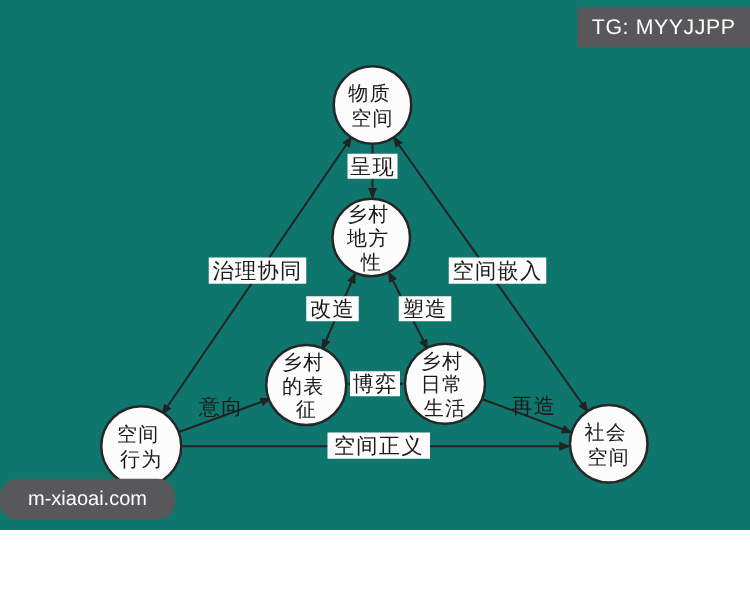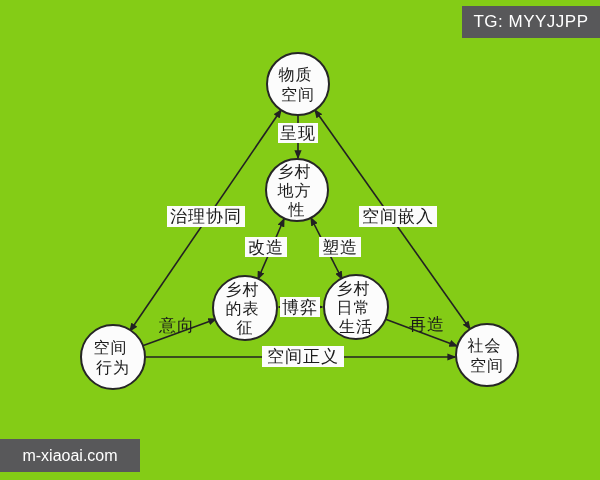--- a/index.html
+++ b/index.html
@@ -1,20 +1,20 @@
 <!DOCTYPE html>
 <html><head>
 <meta charset="utf-8">
 <style>
   html, body { margin: 0; padding: 0; background: #ffffff; }
   .stage {
     position: relative;
     width: 600px;
-    height: 480px;
-    background: #84cc16;
+    height: 424px;
+    background: #0f766e;
     overflow: hidden;
     font-family: "Liberation Serif", serif;
   }
   .badge {
     position: absolute;
     background: #58585a;
     color: #ffffff;
     font-family: "Liberation Sans", sans-serif;
     display: flex;
     align-items: center;
@@ -27,20 +27,21 @@
     height: 32px;
     font-size: 17px;
     letter-spacing: 0.5px;
   }
   .badge.site {
     left: 0;
     bottom: 8px;
     width: 140px;
     height: 33px;
     font-size: 16px;
+    border-radius: 14px;
   }
   svg.diagram { position: absolute; left: 0; top: 0; }
   .edge {
     stroke: #222222;
     stroke-width: 1.6;
     fill: none;
   }
   .node-circle {
     fill: #fcfcfc;
     stroke: #262626;

